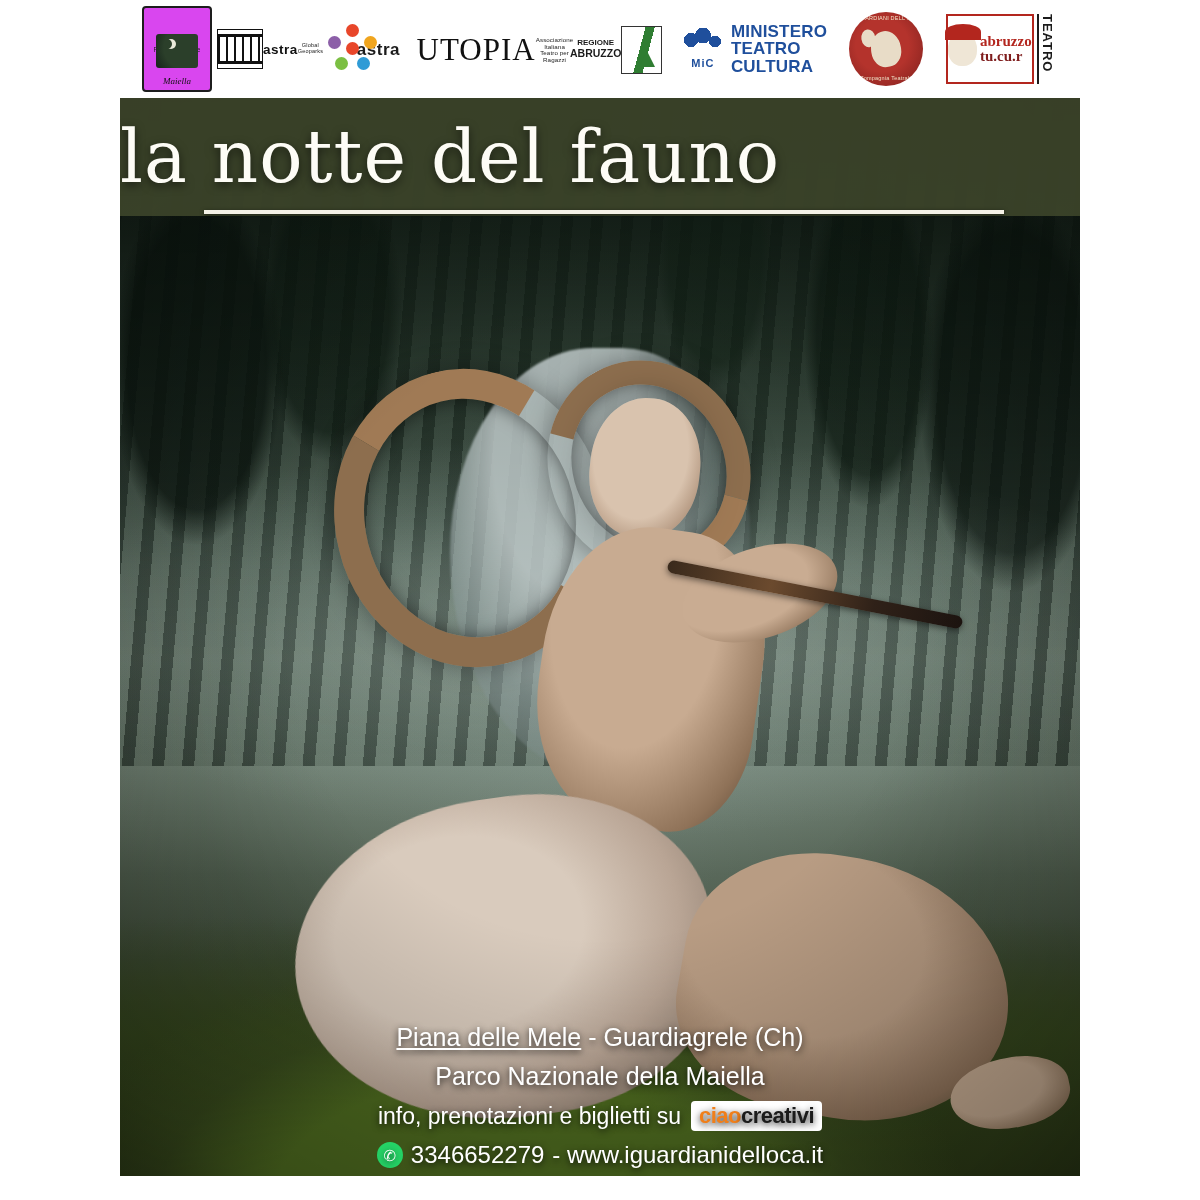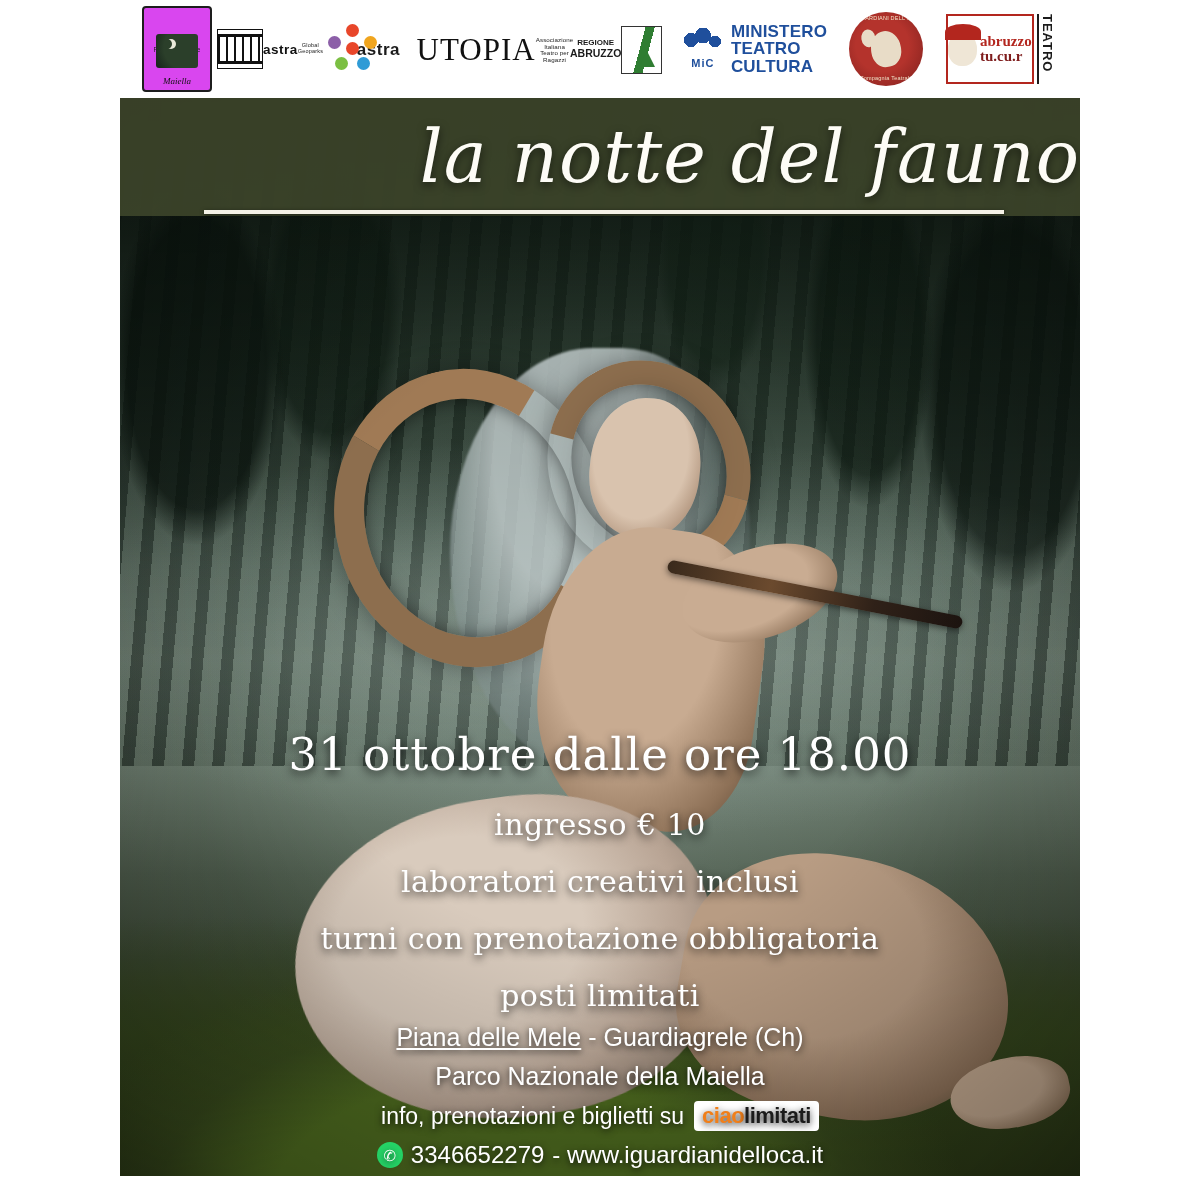--- a/index.html
+++ b/index.html
@@ -441,22 +441,21 @@
 
   
   .title-band {
     position: absolute;
     left: 0; top: 0;
     width: 960px;
     height: 118px;
     background: rgba(63,71,43,0.88);
     display: flex;
     align-items: center;
-    justify-content: flex-end;
-    font-style: italic;
+    justify-content: flex-start;
   }
   .main-title {
     font-family: "DejaVu Serif", "Liberation Serif", serif;
     font-size: 72px;
     color: #fdfcf6;
     letter-spacing: 1px;
     text-shadow: 0 3px 10px rgba(0,0,0,0.55);
     white-space: nowrap;
   }
   .title-rule {
@@ -671,38 +670,31 @@
       <div class="leg"></div>
       <div class="foot"></div>
     </div>
     <div class="vignette"></div>
 
     <div class="title-band">
       <div class="main-title">la notte del fauno</div>
     </div>
     <div class="title-rule"></div>
 
-    <div class="info">
-      <div class="date">31 ottobre dalle ore 18.00</div>
-      <div class="line">ingresso € 10</div>
-      <div class="line">laboratori creativi inclusi</div>
-      <div class="line">turni con prenotazione obbligatoria</div>
-      <div class="line">posti limitati</div>
-    </div>
 
     <div class="venue">
       <div class="v1">
         <span class="u">Piana delle Mele</span><span> - Guardiagrele (Ch)</span>
       </div>
       <div class="v2">Parco Nazionale della Maiella</div>
       <div class="v3">
         <span>info, prenotazioni e biglietti su</span>
         <span class="ciaoticket">
           <span class="ciao">ciao</span>
-            <span class="tickets">limitati</span>
+            <span class="tickets">creativi</span>
         </span>
       </div>
       <div class="v4">
         <span class="wa">✆</span>
         <span>3346652279</span>
         <span> - www.iguardianidelloca.it</span>
       </div>
     </div>
   </div>
 

